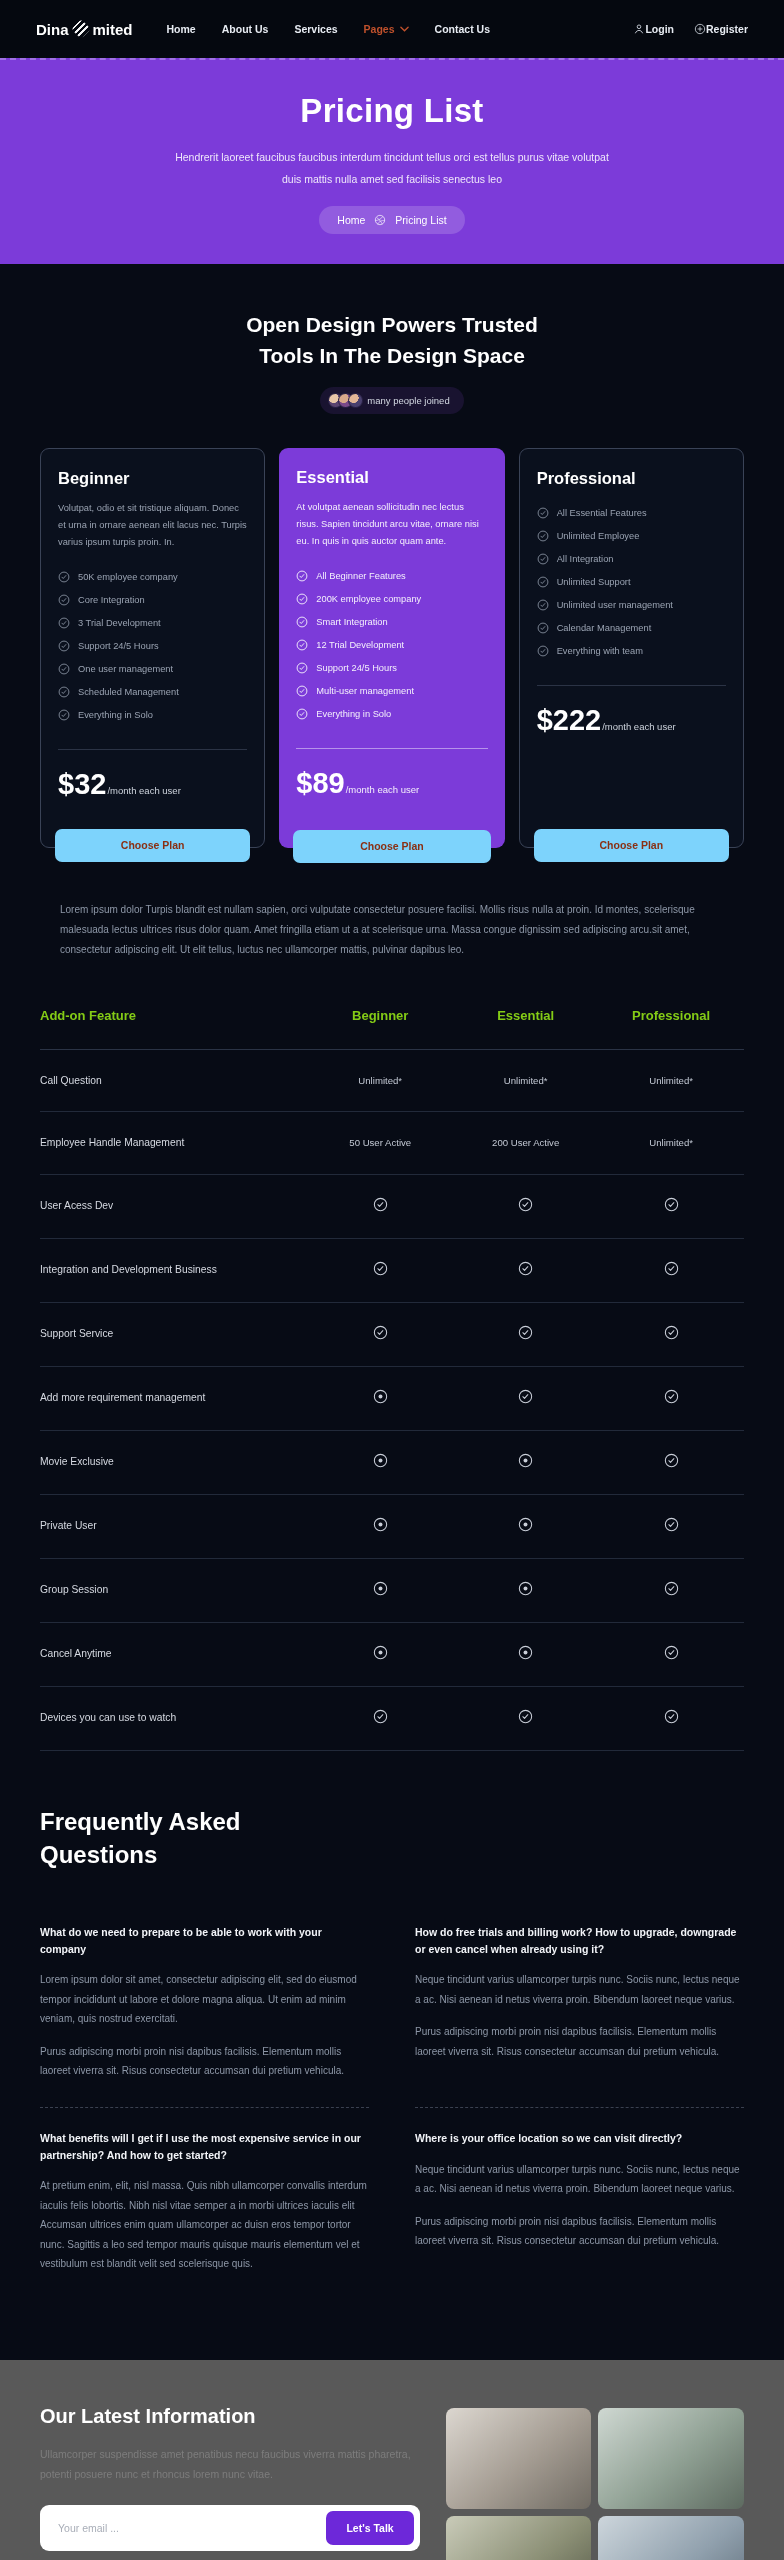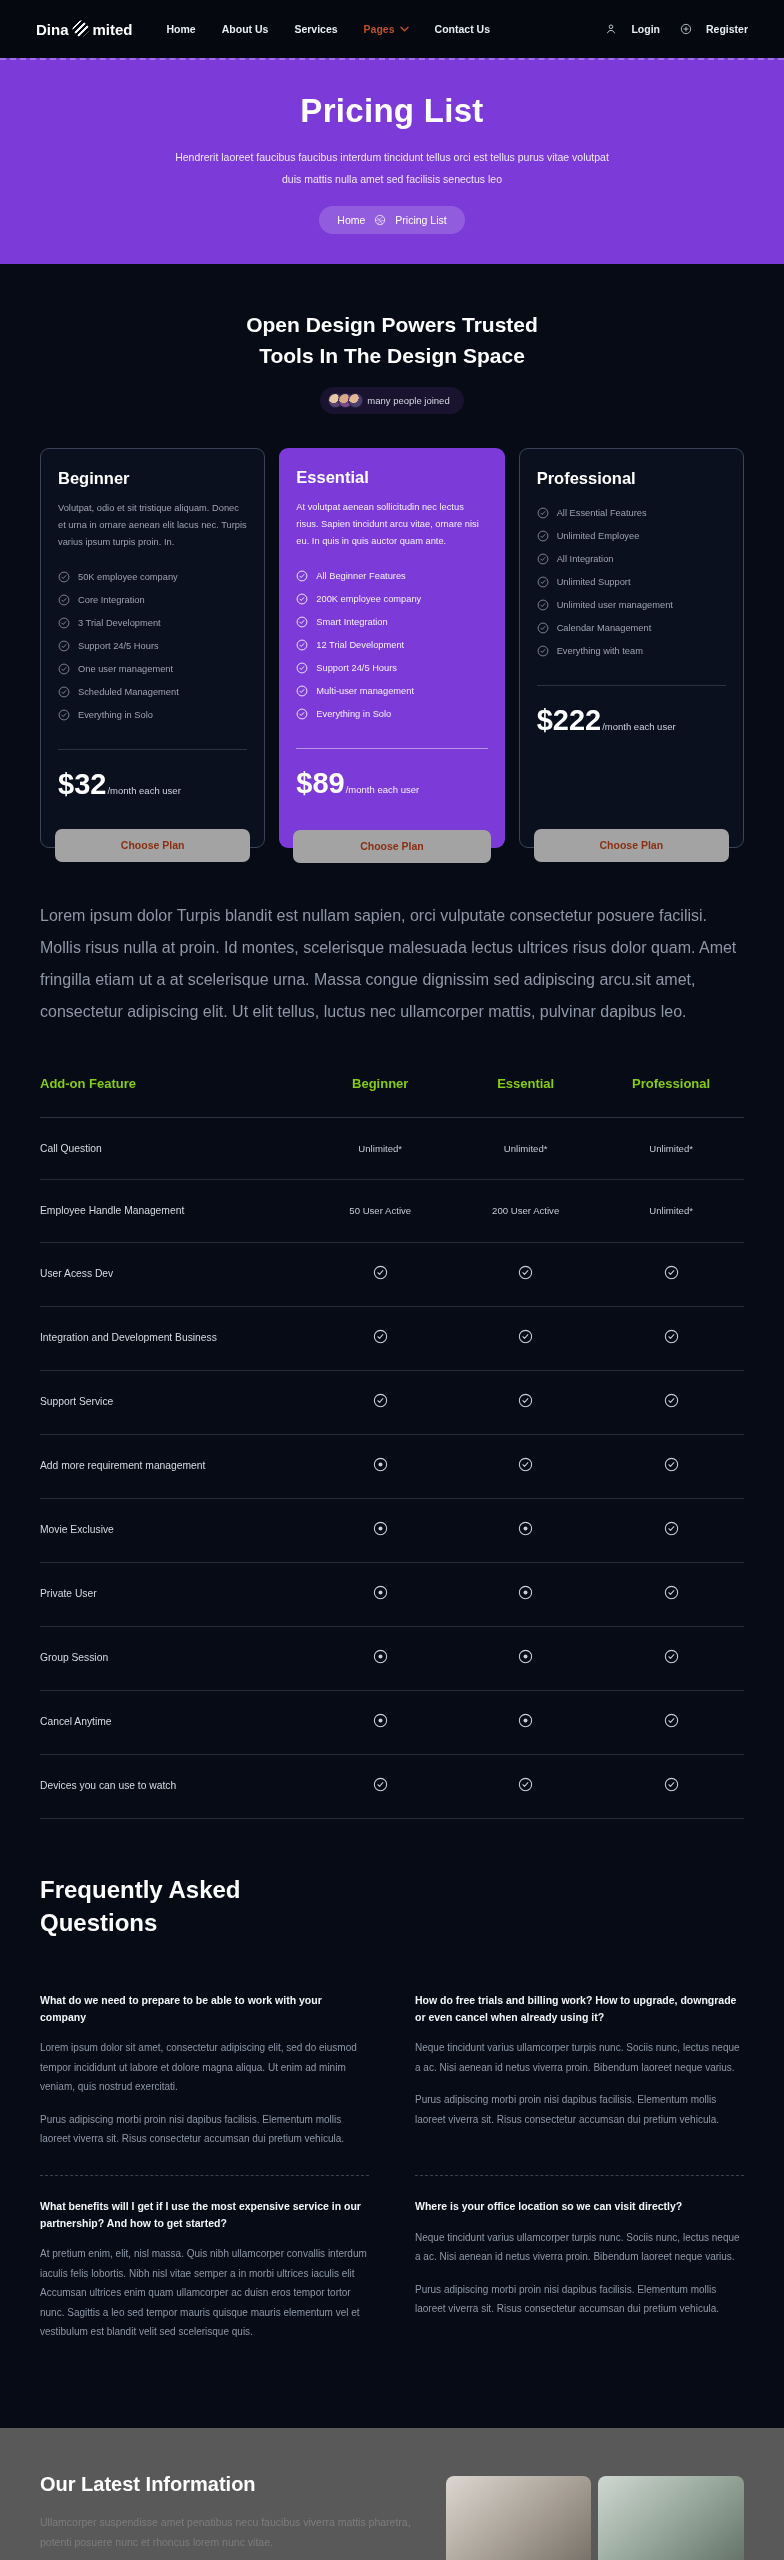--- a/index.html
+++ b/index.html
@@ -9,21 +9,21 @@
 
   
   header.topnav { display:flex; align-items:center; background:#05080f; padding:0 36px; height:58px; }
   .logo { display:flex; align-items:center; gap:5px; font-weight:bold; font-size:15px; color:#fff; }
   .logo-mark { width:14px; height:14px; border-radius:4px; transform:rotate(45deg);
     background:repeating-linear-gradient(90deg,#fff 0 2px,transparent 2px 4.5px); opacity:.95; }
   nav.mainnav { display:flex; align-items:center; gap:26px; margin-left:34px; }
   nav.mainnav a { display:flex; align-items:center; gap:5px; color:#e8ecf3; font-size:10.5px; font-weight:bold; text-decoration:none; }
   nav.mainnav a.active { color:#c0512c; }
   .auth { margin-left:auto; display:flex; align-items:center; gap:20px; }
-  .auth a { display:flex; align-items:center; gap:14px; color:#e8ecf3; font-size:10.5px; font-weight:bold; text-decoration:none; }
+  .auth a { display:flex; align-items:center; gap:0; color:#e8ecf3; font-size:10.5px; font-weight:bold; text-decoration:none; }
   .auth .ic { display:inline-flex; color:#cfd5de; }
 
   
   .hero { background:#7c3bd9; text-align:center; padding:32px 40px 30px; border-top:2px dashed rgba(255,255,255,.28); }
   .hero h1 { font-size:33px; font-weight:bold; color:#fff; letter-spacing:.3px; }
   .hero .sub { margin-top:16px; color:rgba(255,255,255,.88); font-size:10.5px; line-height:2.1; }
   .crumb { display:inline-flex; align-items:center; gap:9px; margin-top:16px; background:rgba(255,255,255,.17);
     border-radius:16px; padding:8px 18px; font-size:10.5px; color:#fff; }
   .crumb a { color:#fff; text-decoration:none; }
   .crumb .sep { display:inline-flex; color:rgba(255,255,255,.9); }
@@ -45,29 +45,29 @@
   .plan-card { position:relative; background:#0a101d; border:1px solid #3a4357; border-radius:9px; padding:20px 17px 46px; }
   .plan-card h3 { color:#fff; font-size:16.5px; font-weight:bold; }
   .plan-card .desc { margin-top:12px; font-size:9.3px; line-height:1.85; color:#9aa3b2; }
   .plan-card ul { list-style:none; margin-top:14px; }
   .plan-card li { display:flex; align-items:center; gap:8px; font-size:9.3px; color:#9aa3b2; padding:5.5px 0; }
   .plan-card li .fic { display:inline-flex; color:#8d96a6; }
   .plan-card .divider { border-top:1px solid #2b3345; margin-top:22px; }
   .price-row { display:flex; align-items:baseline; gap:1px; margin-top:18px; }
   .price { font-size:29px; font-weight:bold; color:#fff; }
   .period { font-size:9.5px; color:#cfd5de; }
-  .choose-btn { position:absolute; left:14px; right:14px; bottom:-15px; height:33px; background:#a3a3a3;
+  .choose-btn { position:absolute; left:14px; right:14px; bottom:-15px; height:33px; background:#7dd3fc;
     color:#8a2f12; border:none; border-radius:7px; font-weight:bold; font-size:10.5px; cursor:pointer;
     font-family:"Liberation Sans",sans-serif; }
   .plan-card.purple { background:#7c3bd9; border:none; }
   .plan-card.purple .desc, .plan-card.purple li, .plan-card.purple .period { color:rgba(255,255,255,.92); }
   .plan-card.purple li .fic { color:#fff; }
   .plan-card.purple .divider { border-top-color:rgba(255,255,255,.45); }
 
-  .intro { margin-top:26px; font-size:16px; line-height:2.0; color:#8d97a7; }
+  .intro { margin-top:26px; font-size:10px; line-height:2.0; color:#8d97a7;margin-left:20px; }
 
   
   .compare { margin-top:34px; }
   .cmp-row { display:grid; grid-template-columns:38% 20.66% 20.66% 20.66%; align-items:center;
     border-bottom:1px solid #222a3a; padding:22px 0; }
   .cmp-row.cmp-head { padding:14px 0 26px; border-bottom-color:#2a3345; }
   .cmp-head .c { font-size:13px; font-weight:bold; color:#84cc16; }
   .c.first { text-align:left; padding-right:90px; }
   .c { text-align:center; }
   .cmp-row .feat { font-size:10.3px; color:#d6dae2; line-height:1.7; }

